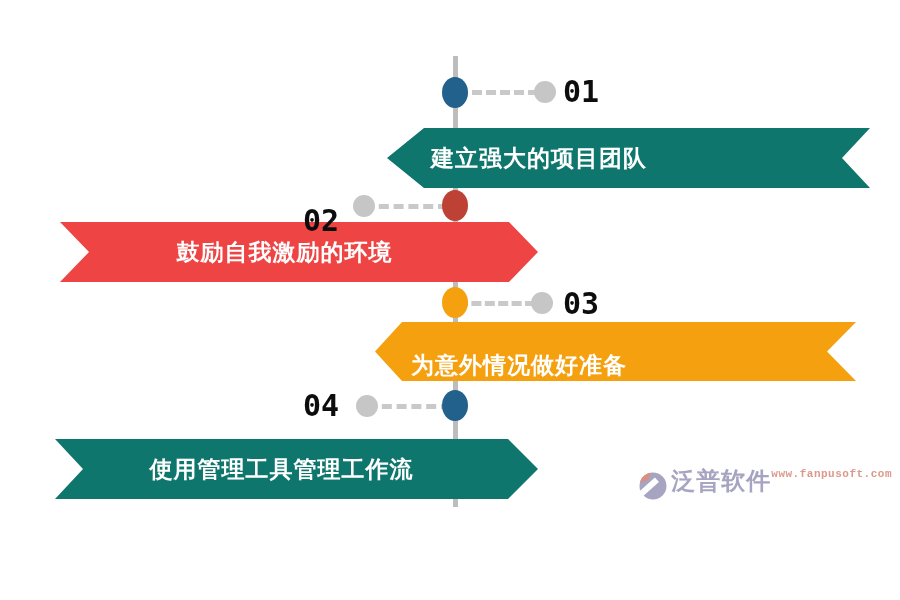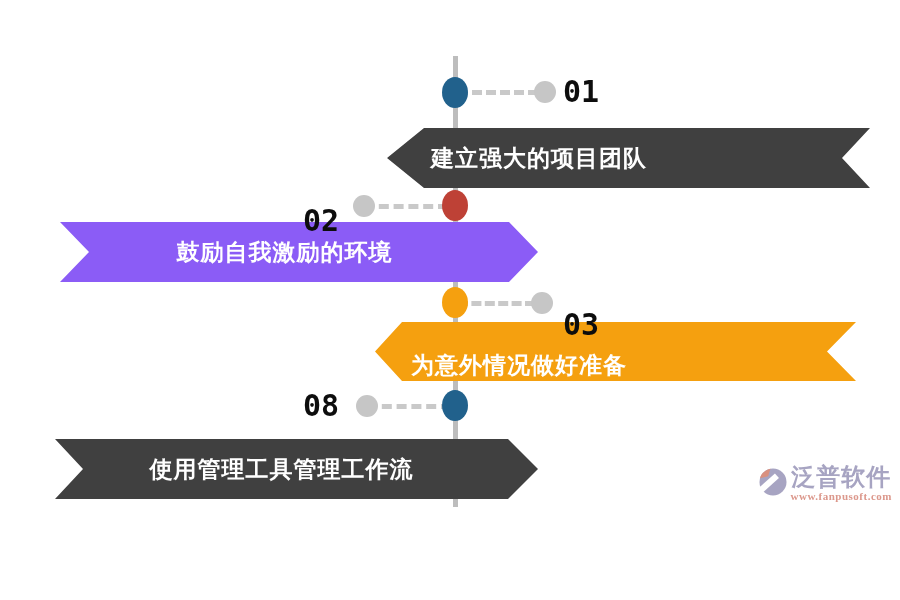--- a/index.html
+++ b/index.html
@@ -7,22 +7,22 @@
     position:relative;width:900px;height:508px;background:#ffffff;overflow:hidden;
     font-family:"DejaVu Sans",sans-serif;
   }
   
   .vline{position:absolute;left:453px;top:56px;width:5px;height:451px;background:#bdbdbd;z-index:1;}
   
   .banner{
     position:absolute;height:60px;z-index:2;display:flex;align-items:center;
     color:#ffffff;font-weight:bold;font-size:23px;letter-spacing:1px;white-space:nowrap;
   }
-  .banner.blue{background:#404040;}
-  .banner.red{background:#8b5cf6;}
+  .banner.blue{background:#0f766e;}
+  .banner.red{background:#ef4444;}
   .banner.orange{background:#f5a00f;}
   #banner-1{left:387px;top:128px;width:483px;
     clip-path:polygon(0 50%,37px 0,100% 0,calc(100% - 28px) 50%,100% 100%,37px 100%);
     padding-left:44px;box-sizing:border-box;}
   #banner-2{left:60px;top:222px;width:478px;
     clip-path:polygon(0 0,calc(100% - 29px) 0,100% 50%,calc(100% - 29px) 100%,0 100%,29px 50%);
     justify-content:center;padding-right:29px;box-sizing:border-box;}
   #banner-3{left:375px;top:322px;width:481px;height:59px;
     clip-path:polygon(0 50%,27px 0,100% 0,calc(100% - 29px) 50%,100% 100%,27px 100%);
     padding-left:36px;box-sizing:border-box;align-items:flex-end;}
@@ -50,29 +50,29 @@
   #dash-2{left:364px;top:204px;width:84px;}
   #dash-3{left:458px;top:301px;width:77px;}
   #dash-4{left:367px;top:404px;width:84px;}
   
   .num{
     position:absolute;z-index:4;color:#0d0d0d;font-weight:bold;font-size:30px;line-height:34px;
     font-family:"DejaVu Sans Mono",monospace;
   }
   #num-1{left:563px;top:75px;}
   #num-2{left:303px;top:188px;margin-top:16px;}
-  #num-3{left:563px;top:287px;margin-top:21px;}
+  #num-3{left:563px;top:287px;}
   #num-4{left:303px;top:389px;}
   
   .brand{position:absolute;right:8px;bottom:6px;display:flex;align-items:flex-start;z-index:5;}
   .brand-icon{width:32px;height:32px;margin-right:2px;margin-top:2px;}
-  .brand-col{display:flex;flex-direction:column;align-items:center;}
+  .brand-col{display:flex;flex-direction:row;align-items:flex-start;}
   .brand-name{color:#a7a4c2;font-weight:bold;font-size:24px;line-height:26px;letter-spacing:1px;}
   .brand-url{color:#dc988c;font-weight:bold;font-size:11px;line-height:12px;letter-spacing:0.5px;
-    font-family:Liberation Serif, serif;}
+    font-family:Liberation Mono, monospace;}
 </style>
 </head>
 <body>
 
 <div id="canvas">
 
   <div class="vline"></div>
 
   <div class="dash" id="dash-1"></div>
   <div class="node blue" id="node-1"></div>
@@ -94,21 +94,21 @@
   <div class="node orange" id="node-3"></div>
   <div class="gdot" id="gdot-3"></div>
   <div class="num" id="num-3">03</div>
   <div class="banner orange" id="banner-3">
     <span>为意外情况做好准备</span>
   </div>
 
   <div class="dash" id="dash-4"></div>
   <div class="node blue" id="node-4"></div>
   <div class="gdot" id="gdot-4"></div>
-  <div class="num" id="num-4">08</div>
+  <div class="num" id="num-4">04</div>
   <div class="banner blue" id="banner-4">
     <span>使用管理工具管理工作流</span>
   </div>
 
   <div class="brand">
     <svg class="brand-icon" viewBox="0 0 32 32">
       <circle cx="16" cy="16" r="13.5" fill="#a7a4c2"></circle>
       <rect x="-4" y="12" width="26" height="6" fill="#ffffff" transform="rotate(-42 14 15)"></rect>
       <path d="M13.5 2.8 C 8 3.9 4.4 7.4 3.0 12.2 L 11.2 10.2 C 11.9 7.4 12.7 5.0 13.5 2.8 Z" fill="#d9907f"></path>
     </svg>

